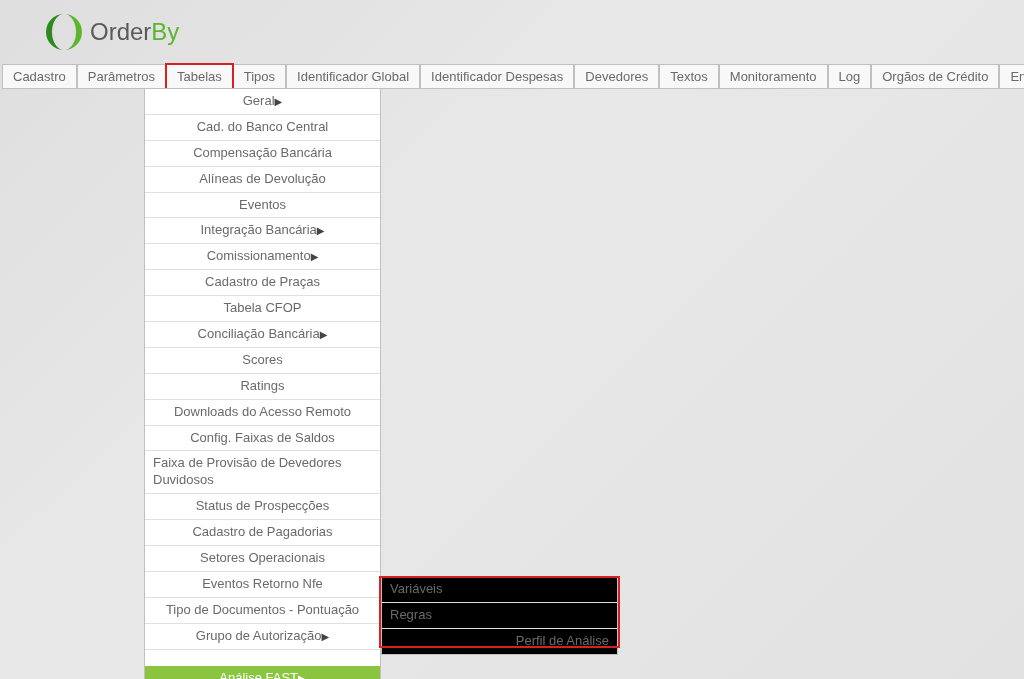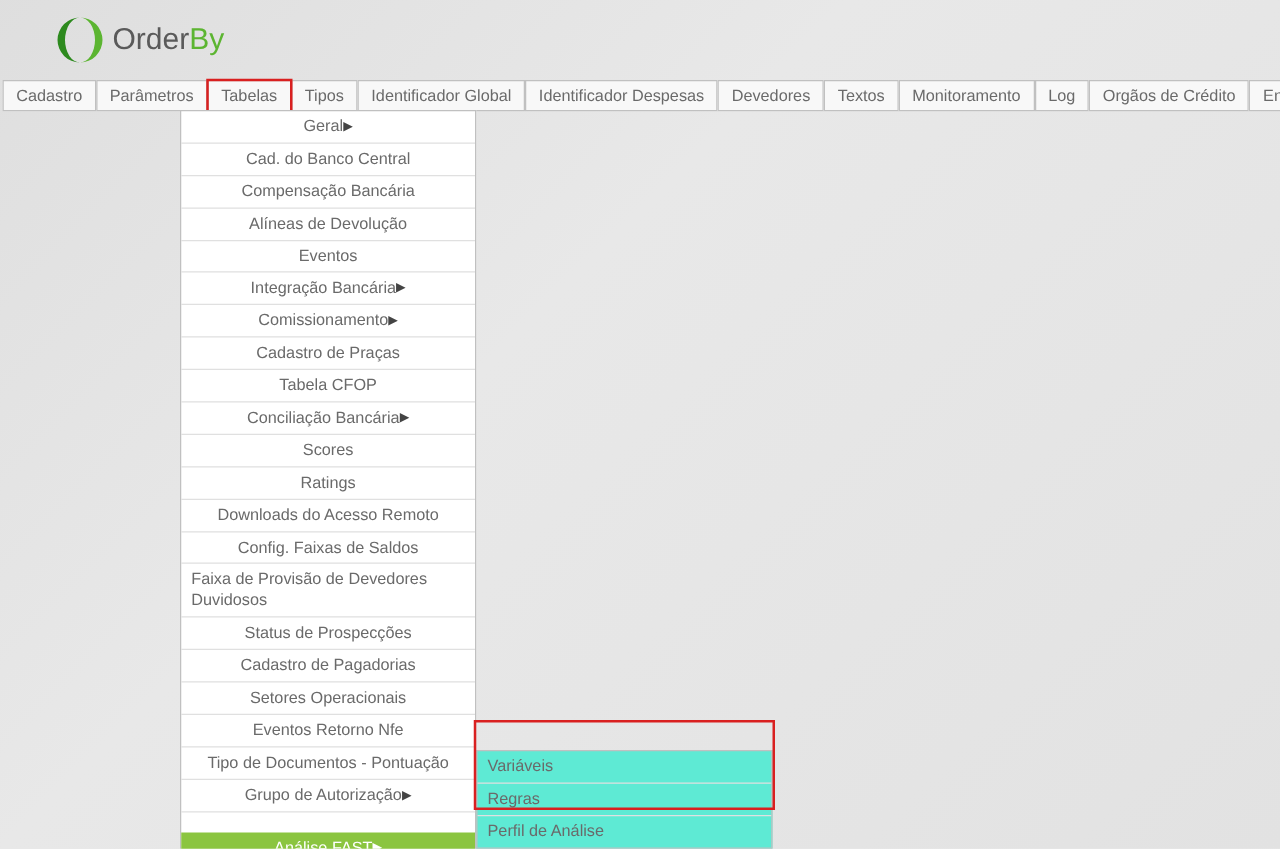--- a/index.html
+++ b/index.html
@@ -99,38 +99,39 @@
     }
     .dropdown-item .arrow {
       font-size: 10px;
       color: #444;
     }
     .dropdown-item.selected .arrow {
       color: #fff;
     }
     .submenu {
       position: absolute;
-      top: 600px;
+      top: 576px;
       left: 381px;
       width: 237px;
-      background: #5eead4;
+      background: #000000;
       border: 1px solid #c0c0c0;
       z-index: 3;
     }
     .submenu-item {
       padding: 4px 8px;
       font-size: 13px;
       color: #6a6a6a;
       border-bottom: 1px solid #e0e0e0;
       cursor: pointer;
       min-height: 22px;
       line-height: 1.3;
     }
     .submenu-item:last-child {
       border-bottom: none;
+      text-align: right;
     }
     .highlight-box {
       position: absolute;
       border: 2px solid #d92020;
       z-index: 4;
       pointer-events: none;
     }
     .highlight-submenu {
       top: 576px;
       left: 379px;

